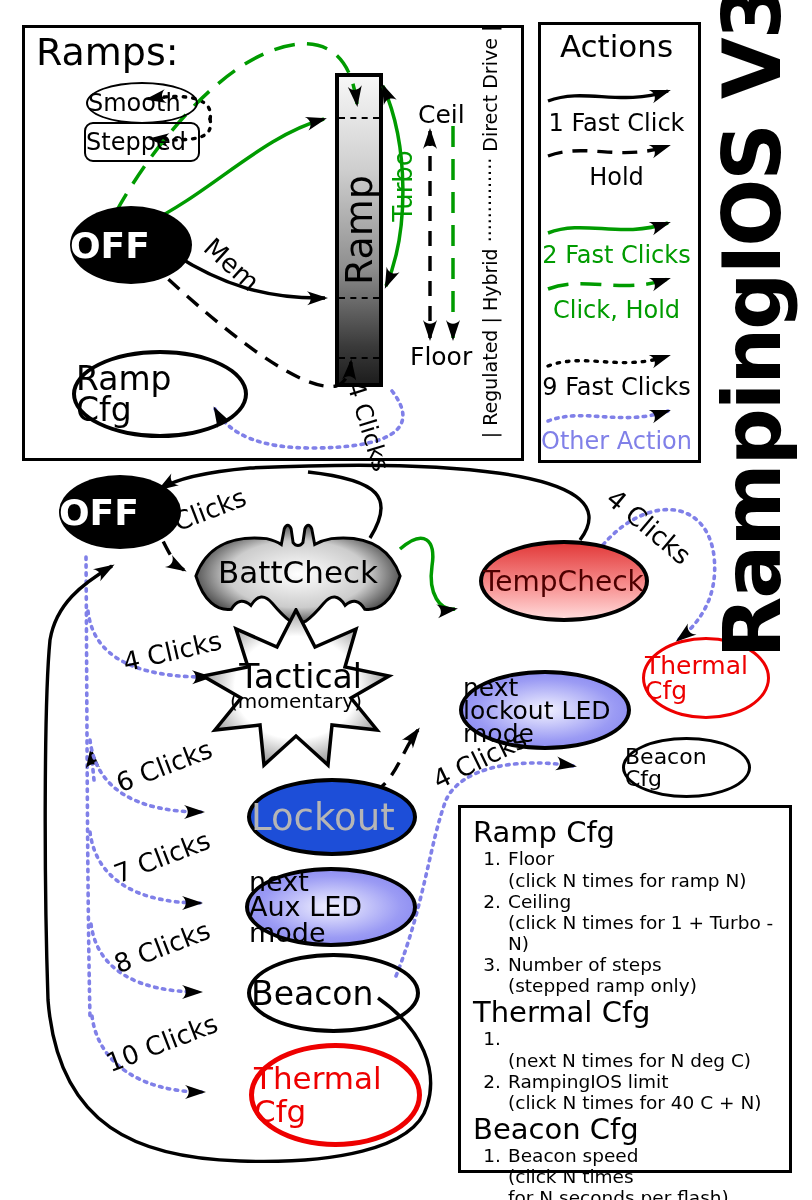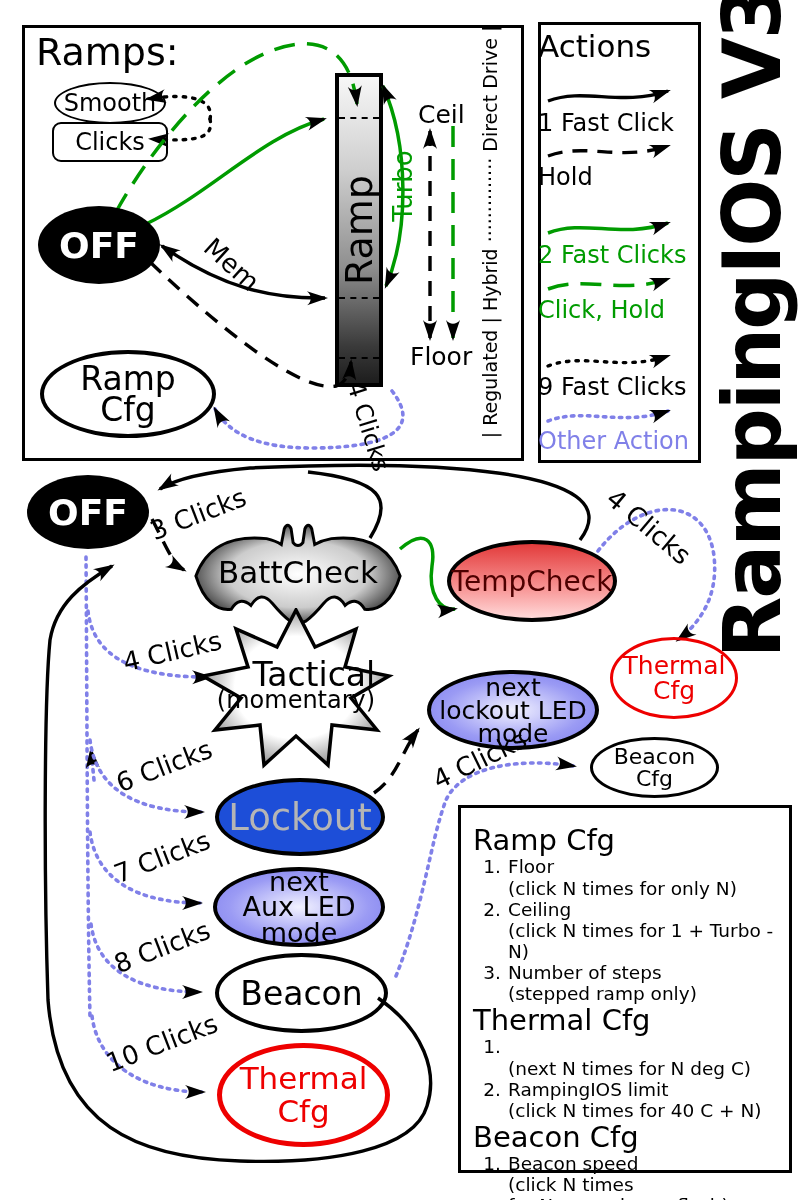--- a/index.html
+++ b/index.html
@@ -1,39 +1,39 @@
 <!DOCTYPE html>
 <html><head>
 <meta charset="utf-8">
 <style>
   html,body{margin:0;padding:0;}
   body{width:812px;height:1200px;position:relative;background:#fff;overflow:hidden;
        font-family:"DejaVu Sans","Liberation Sans",sans-serif;color:#000;}
   .abs{position:absolute;}
   .box{position:absolute;border:3px solid #000;background:#fff;z-index:0;}
   .ellipse{position:absolute;border-radius:50%;display:flex;flex-direction:column;
-           align-items:center;justify-content:center;text-align:center;z-index:3;}
+           align-items:flex-start;justify-content:center;text-align:center;z-index:3;margin-left:32px;}
   .lbl{position:absolute;white-space:nowrap;z-index:4;}
   svg.overlay{position:absolute;left:0;top:0;z-index:2;pointer-events:none;}
   .sb{stroke:#000;stroke-width:3.4;fill:none;}
   .db{stroke:#000;stroke-width:3.4;fill:none;stroke-dasharray:15 10;}
   .dotb{stroke:#000;stroke-width:3.4;fill:none;stroke-dasharray:2.5 7;stroke-linecap:round;}
   .sg{stroke:#009b00;stroke-width:3.5;fill:none;}
   .dg{stroke:#009b00;stroke-width:3.5;fill:none;stroke-dasharray:21 12;}
   .dotblu{stroke:#8080e8;stroke-width:3.6;fill:none;stroke-dasharray:2.5 5.5;stroke-linecap:round;}
   .rampbar{position:absolute;left:335px;top:73px;width:48px;height:314px;z-index:1;
            border:4px solid #000;box-sizing:border-box;
            background:linear-gradient(180deg,#f7f7f7 0%,#cfcfcf 30%,#8f8f8f 62%,#3a3a3a 88%,#1d1d1d 100%);
            display:flex;align-items:center;justify-content:center;}
   .bardash{position:absolute;left:0;width:100%;border-top:2px dashed #000;}
   .rot-90{transform:rotate(-90deg);white-space:nowrap;}
   .cfg-item{display:flex;font-size:18.5px;line-height:1.14;}
   .cfg-num{width:28px;text-align:right;margin-right:7px;flex:none;}
   .cfg-head{font-size:29px;line-height:1.12;}
-  .leg-lbl{position:absolute;width:157px;left:538px;font-size:24px;z-index:4;}
+  .leg-lbl{position:absolute;width:157px;left:538px;text-align:center;font-size:24px;z-index:4;}
 </style>
 </head>
 <body>
 
 <div class="box" style="left:22px;top:25px;width:496px;height:430px;"></div>
 <div class="box" style="left:538px;top:22px;width:157px;height:435px;"></div>
 
 <div class="rampbar">
   <div class="bardash" style="top:40px;"></div>
   <div class="bardash" style="top:220px;"></div>
@@ -81,21 +81,21 @@
   <path class="db" d="M 374,793 C 398,776 400,754 418,730" marker-end="url(#ah)"></path>
   <path class="dotblu" d="M 396,976 C 424,906 430,842 446,800 C 461,768 514,757 574,766" marker-end="url(#ah)"></path>
   <path class="sb" d="M 378,998 C 424,1030 438,1072 427,1106 C 414,1150 330,1164 240,1161 C 140,1158 58,1128 48,1000 C 44,880 44,700 50,640 C 56,604 82,584 112,566" marker-end="url(#ah)"></path>
 </svg>
 
 <div class="lbl" style="left:36px;top:30px;font-size:38px;">Ramps:</div>
 <div class="ellipse" style="left:54px;top:82px;width:108px;height:38px;border:2.5px solid #000;font-size:24px;">
   <span>Smooth</span>
 </div>
 <div class="ellipse" style="left:52px;top:122px;width:112px;height:36px;border:2.5px solid #000;border-radius:9px;font-size:24px;">
-  <span>Clicks</span>
+  <span>Stepped</span>
 </div>
 <div class="ellipse" style="left:38px;top:206px;width:122px;height:78px;background:#000;color:#fff;font-weight:bold;font-size:36px;">
   <span>OFF</span>
 </div>
 <div class="ellipse" style="left:40px;top:350px;width:168px;height:80px;border:4px solid #000;font-size:33px;line-height:0.95;">
   <span>Ramp</span>
   <span>Cfg</span>
 </div>
 <div class="lbl" style="left:403px;top:186px;color:#009b00;font-size:26px;transform:translate(-50%,-50%) rotate(-90deg);">Turbo</div>
 <div class="lbl" style="left:418px;top:100px;font-size:25px;">Ceil</div>
@@ -151,21 +151,21 @@
       <stop offset="0%" stop-color="#ffffff"></stop>
         <stop offset="55%" stop-color="#ffffff"></stop>
       <stop offset="85%" stop-color="#999999"></stop>
         <stop offset="100%" stop-color="#2e2e2e"></stop>
     </radialGradient>
   </defs>
   <polygon fill="url(#starg)" stroke="#000" stroke-width="3.5" points="98,2 117,39 158,21 147,59 191,68 153,90 179,122 134,117 130,157 98,128 66,157 62,117 17,122 43,90 5,68 50,59 38,21 79,39"></polygon>
 </svg>
 <div class="lbl" style="left:296px;top:686px;transform:translate(-50%,-50%);z-index:4;text-align:right;line-height:0.9;">
   <div style="font-size:33px;">Tactical</div>
-  <div style="font-size:24px;">(momentary)</div>
+  <div style="font-size:20px;">(momentary)</div>
 </div>
 
 <div class="ellipse" style="left:427px;top:670px;width:164px;height:72px;border:4px solid #000;font-size:25px;line-height:0.92;
             background:radial-gradient(ellipse at center,#f2f2ff 0%,#9b9bf4 60%,#7a7aee 100%);">
   <span>next</span>
   <span>lockout LED</span>
   <span>mode</span>
 </div>
 
 <div class="ellipse" style="left:590px;top:737px;width:123px;height:55px;border:3px solid #000;font-size:22px;line-height:1.0;">
@@ -195,26 +195,26 @@
 
 <div class="lbl" style="left:146px;top:518px;font-size:26px;transform:rotate(-21deg);transform-origin:left top;">3 Clicks</div>
 <div class="lbl" style="left:120px;top:648px;font-size:26px;transform:rotate(-13deg);transform-origin:left top;">4 Clicks</div>
 <div class="lbl" style="left:112px;top:770px;font-size:26px;transform:rotate(-21deg);transform-origin:left top;">6 Clicks</div>
 <div class="lbl" style="left:110px;top:861px;font-size:26px;transform:rotate(-21deg);transform-origin:left top;">7 Clicks</div>
 <div class="lbl" style="left:110px;top:951px;font-size:26px;transform:rotate(-21deg);transform-origin:left top;">8 Clicks</div>
 <div class="lbl" style="left:102px;top:1050px;font-size:26px;transform:rotate(-21deg);transform-origin:left top;">10 Clicks</div>
 <div class="lbl" style="left:620px;top:483px;font-size:26px;transform:rotate(40deg);transform-origin:left top;">4 Clicks</div>
 <div class="lbl" style="left:428px;top:768px;font-size:26px;transform:rotate(-26deg);transform-origin:left top;">4 Clicks</div>
 
-<div class="box" style="left:458px;top:805px;width:334px;height:368px;z-index:3;box-sizing:border-box;padding:16px 6px 0 12px;">
+<div class="box" style="left:458px;top:805px;width:334px;height:368px;z-index:3;box-sizing:border-box;padding:8px 6px 0 12px;">
   <div class="cfg-head">Ramp Cfg</div>
   <div class="cfg-item">
     <span class="cfg-num">1.</span>
     <span class="cfg-lines"><span>Floor</span><br>
-      <span>(click N times for only N)</span></span>
+      <span>(click N times for ramp N)</span></span>
   </div>
   <div class="cfg-item">
     <span class="cfg-num">2.</span>
     <span class="cfg-lines"><span>Ceiling</span><br>
       <span>(click N times for 1 + Turbo - N)</span></span>
   </div>
   <div class="cfg-item">
     <span class="cfg-num">3.</span>
     <span class="cfg-lines"><span>Number of steps</span><br>
       <span>(stepped ramp only)</span></span>

